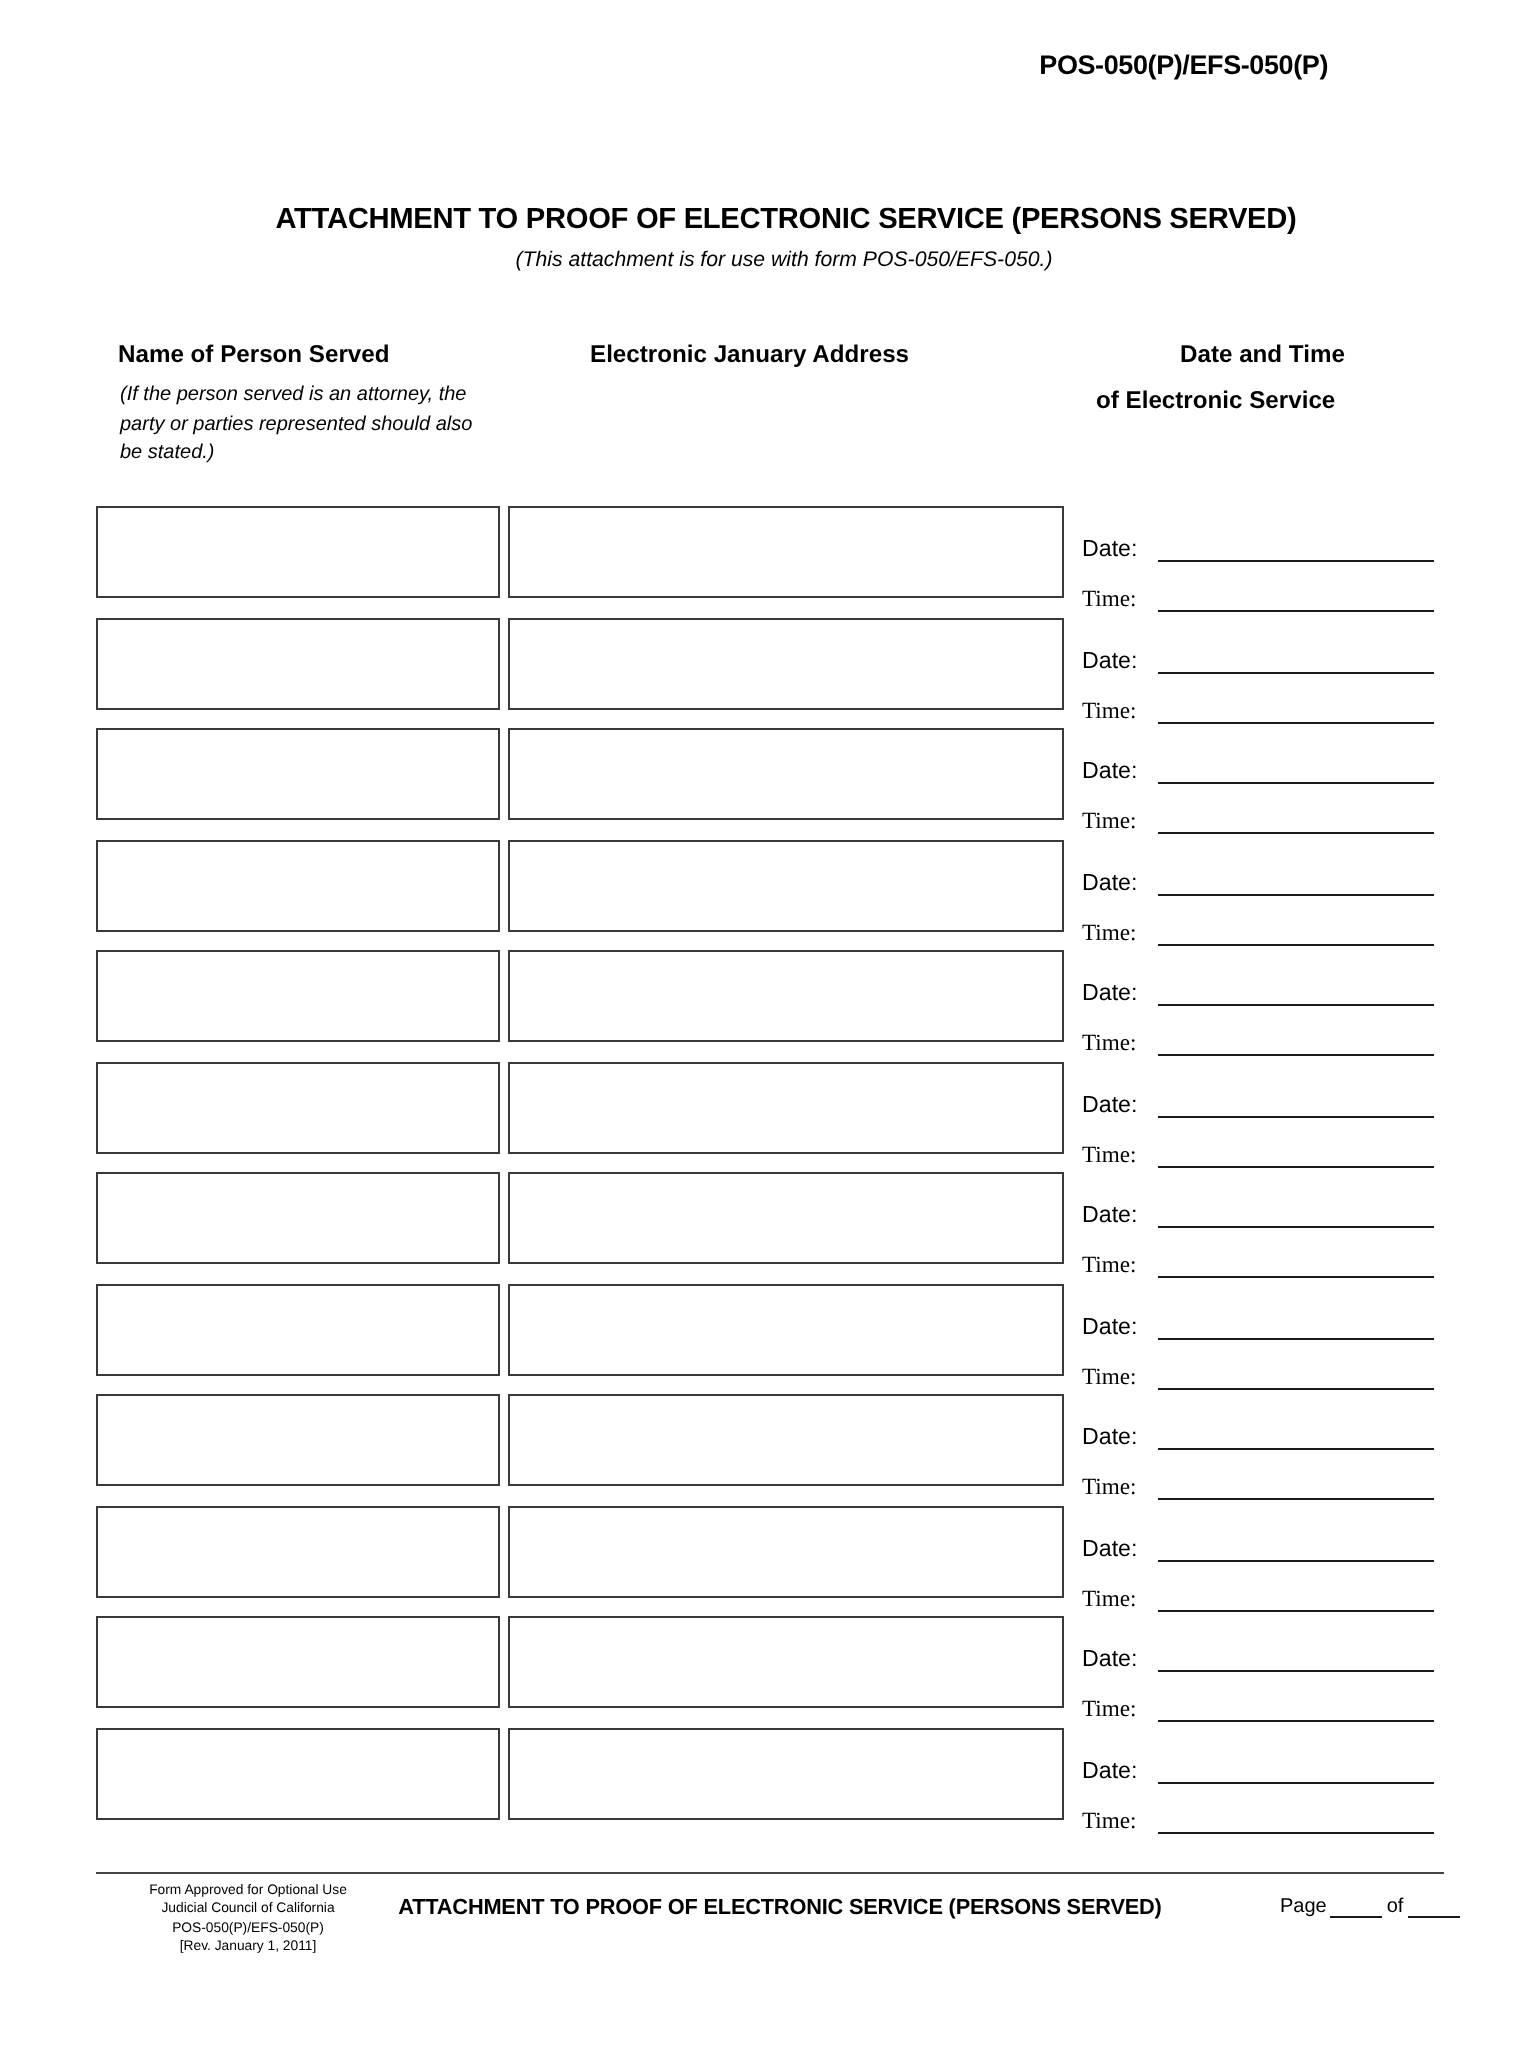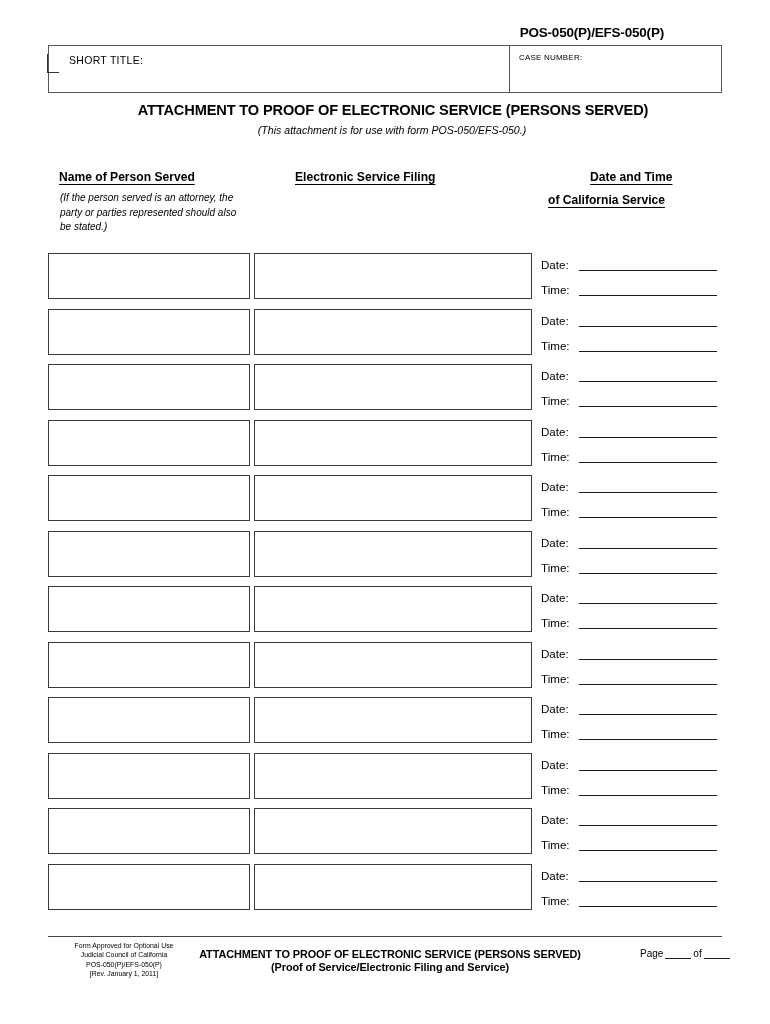--- a/index.html
+++ b/index.html
@@ -114,21 +114,20 @@
   }
 
   
   .col-head {
     position: absolute;
     font-size: 12.1px;
     font-weight: bold;
     white-space: nowrap;
   }
   .col-head u, .col-head span.u {
-    text-decoration: underline;
     text-underline-offset: 2.5px;
   }
   .head-name { left: 59px; top: 170px; }
   .head-addr { left: 295px; top: 170px; }
   .head-dt1  { left: 590px; top: 170px; }
   .head-dt2  { left: 548px; top: 193px; }
 
   .col-note {
     position: absolute;
     left: 60px;
@@ -181,25 +180,26 @@
   }
   .dt-line {
     position: absolute;
     left: 0;
     width: 182px;
     height: 17px;
     font-size: 11.6px;
     white-space: nowrap;
   }
   .dt-line.date { top: 5px; }
-  .dt-line.time { top: 30px; }
+  .dt-line.time { top: 30px; font-family: Liberation Serif, serif; }
   .dt-label {
     display: inline-block;
     width: 38px;
     vertical-align: bottom;
+    margin-top: 10px;
   }
   .dt-rule {
     display: inline-block;
     width: 138px;
     border-bottom: 1px solid #1a1a1a;
     vertical-align: bottom;
     height: 12px;
   }
 
   
@@ -247,44 +247,38 @@
     margin: 0 2px;
   }
 </style>
 </head>
 <body>
 
 <div class="page">
 
   <div class="form-number">POS-050(P)/EFS-050(P)</div>
 
-  <div class="caption-box">
-    <div class="corner-mark"></div>
-    <div class="caption-divider"></div>
-    <div class="short-title-label">SHORT TITLE:</div>
-    <div class="case-number-label">CASE NUMBER:</div>
-  </div>
 
   <div class="doc-title">ATTACHMENT TO PROOF OF ELECTRONIC SERVICE (PERSONS SERVED)</div>
   <div class="doc-subtitle">(This attachment is for use with form POS-050/EFS-050.)</div>
 
   <div class="col-head head-name">
     <span class="u">Name of Person Served</span>
   </div>
   <div class="col-note">(If the person served is an attorney, the party or parties represented should also be stated.)</div>
 
   <div class="col-head head-addr">
-    <span class="u">Electronic Service Filing</span>
+    <span class="u">Electronic January Address</span>
   </div>
 
   <div class="col-head head-dt1">
     <span class="u">Date and Time</span>
   </div>
   <div class="col-head head-dt2">
-    <span class="u">of California Service</span>
+    <span class="u">of Electronic Service</span>
   </div>
 
   <div class="rows" id="rows-container">
       <div class="entry-row" style="top: 253px;">
         <div class="box-name"></div>
         <div class="box-addr"></div>
         <div class="dt-group">
           <div class="dt-line date"><span class="dt-label">Date:</span><span class="dt-rule"></span></div>
           <div class="dt-line time"><span class="dt-label">Time:</span><span class="dt-rule"></span></div>
         </div>
@@ -383,20 +377,19 @@
 
   <div class="footer-left">
     <div>Form Approved for Optional Use</div>
     <div>Judicial Council of California</div>
     <div>POS-050(P)/EFS-050(P)</div>
     <div>[Rev. January 1,  2011]</div>
   </div>
 
   <div class="footer-center">
     <div>ATTACHMENT TO PROOF OF ELECTRONIC SERVICE (PERSONS SERVED)</div>
-    <div>(Proof of Service/Electronic Filing and Service)</div>
   </div>
 
   <div class="footer-right">
     <span>Page</span><span class="page-rule"></span><span>of</span><span class="page-rule"></span>
   </div>
 
 </div>
 
 </body></html>

